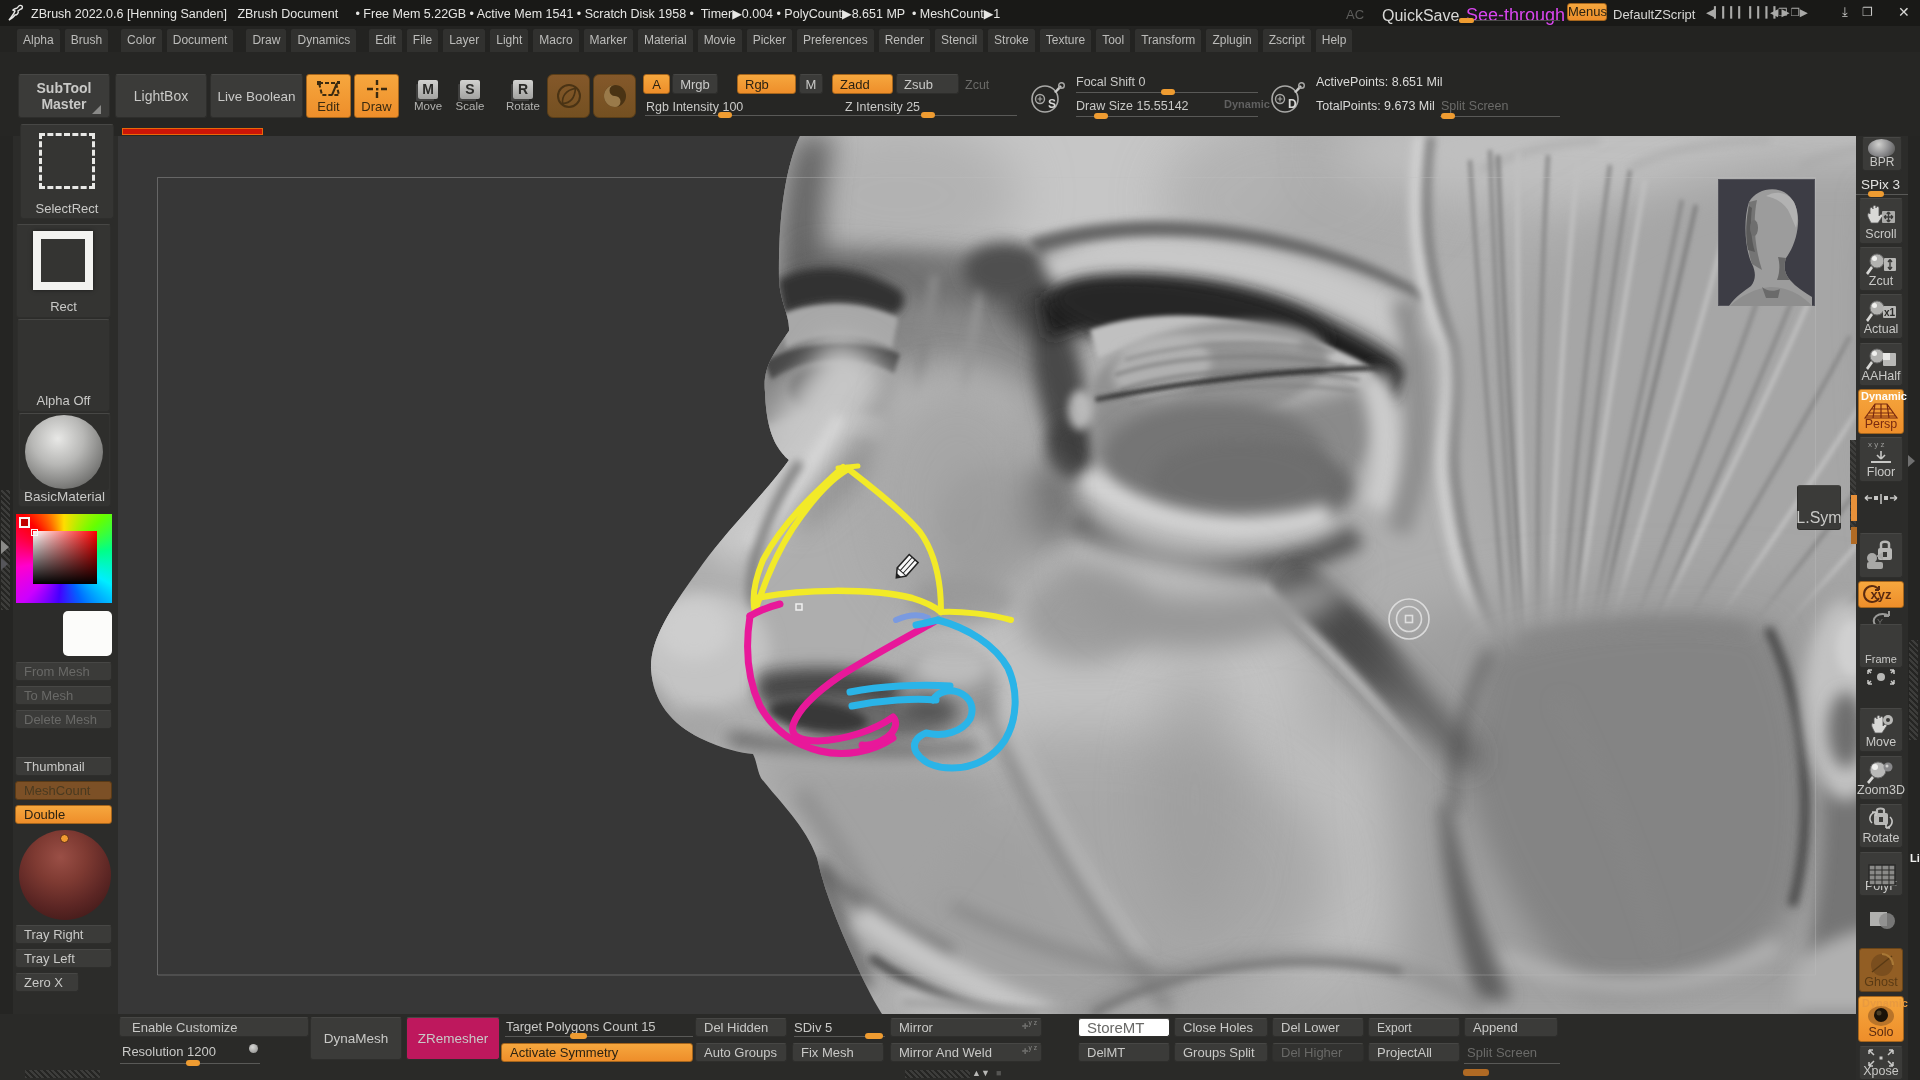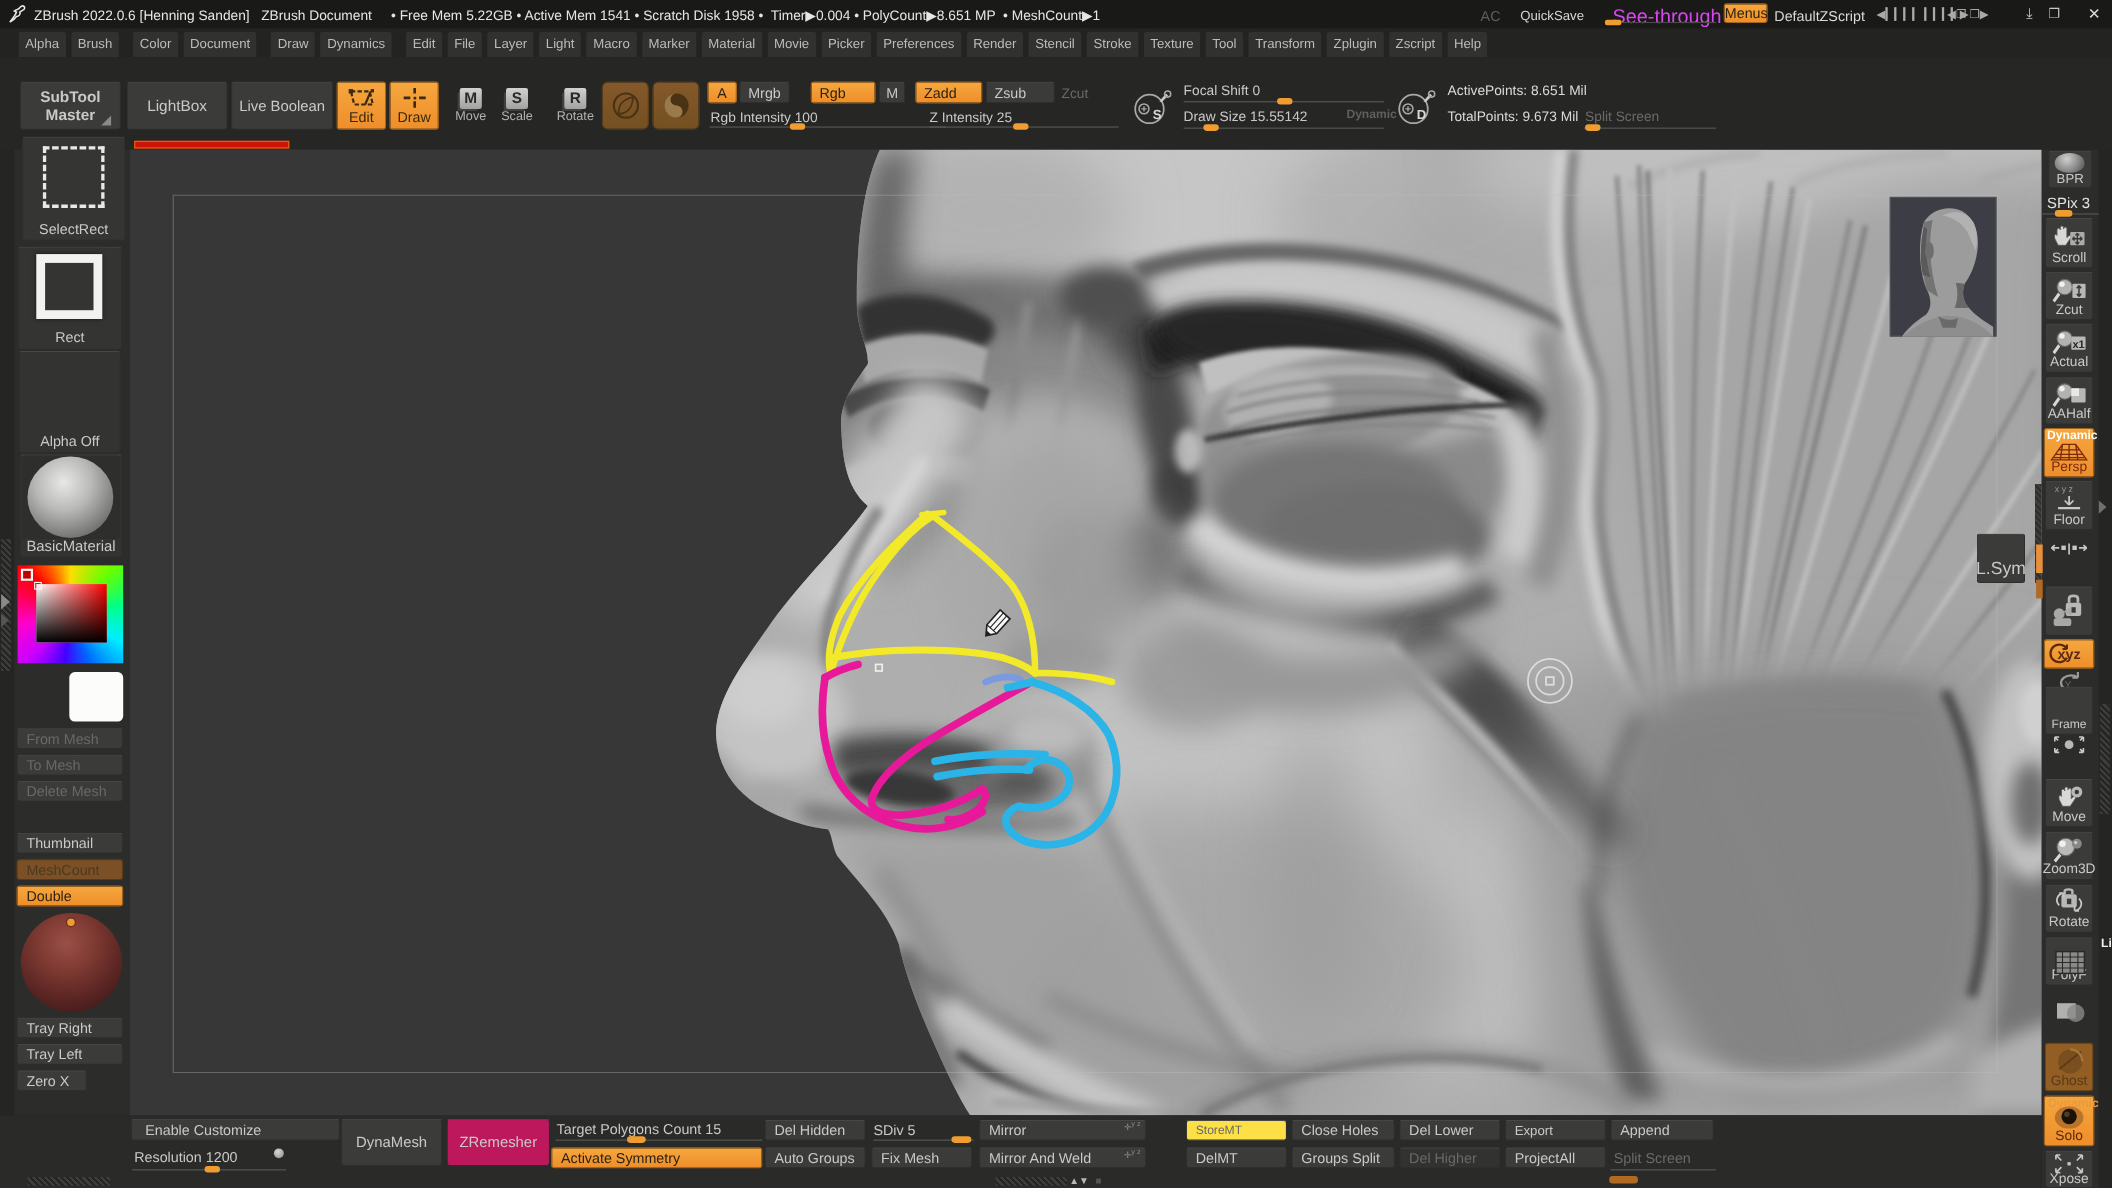--- a/index.html
+++ b/index.html
@@ -18,21 +18,21 @@
 </style></head>
 <body>
 
 <div class="abs" style="left:0;top:0;width:1920px;height:26px;background:#191917"></div>
 <div class="abs" style="left:6px;top:4px;width:20px;height:18px">
 <svg width="20" height="18" viewBox="0 0 20 18">
       <path d="M3 16 C6 12 8 10 9 7 L7 6 C9 4 11 5 12 3 C13 1 15 1 16 2 C17 3 16 5 15 5 L12 7 C13 9 11 11 9 11 C7 14 5 15 3 16 Z" fill="none" stroke="#e8e8e6" stroke-width="1.4"></path>
     </svg></div>
 <div class="lbl" style="left:31px;top:6px;font-size:12.5px;color:#e6e6e4">ZBrush 2022.0.6 [Henning Sanden]&nbsp;&nbsp;&nbsp;ZBrush Document&nbsp;&nbsp;&nbsp;&nbsp;&nbsp;• Free Mem 5.22GB • Active Mem 1541 • Scratch Disk 1958 •&nbsp; Timer▶0.004 • PolyCount▶8.651 MP &nbsp;• MeshCount▶1</div>
 <div class="lbl" style="left:1346px;top:7px;color:#5e5e5c;font-size:13px">AC</div>
-<div class="lbl" style="left:1382px;top:7px;font-size:12px;color:#d8d8d6">QuickSave</div>
+<div class="lbl" style="left:1382px;top:7px;font-size:16px;color:#d8d8d6">QuickSave</div>
 <div class="lbl" style="left:1466px;top:5px;font-size:18px;color:#d946ef">See-through&nbsp; 0</div>
 <div class="abs" style="left:1460px;top:20px;width:100px;height:1px;background:#4a4a48"></div>
 <div class="abs" style="left:1459px;top:18px;width:15px;height:5px;border-radius:2px;background:#ef9c31"></div>
 <div class="abs" style="left:1567px;top:3px;width:40px;height:18px;background:linear-gradient(#f6a73e,#ee8e2a);border:1px solid #a5651c;border-radius:3px;color:#2b2212;font-size:13px;text-align:center;line-height:16px">Menus</div>
 <div class="lbl" style="left:1613px;top:7px;font-size:13px;color:#d8d8d6">DefaultZScript</div>
 <div class="lbl" style="left:1706px;top:6px;font-size:10.5px;color:#aaaaa8">◀▎▎▎▎ ▎▎▎▎▶</div>
 <div class="lbl" style="left:1770px;top:6px;font-size:10.5px;color:#aaaaa8">◀❐ ❐▶</div>
 <div class="lbl" style="left:1842px;top:4px;font-size:13px;color:#c8c8c6">⤓</div>
 <div class="lbl" style="left:1862px;top:5px;font-size:12px;color:#c8c8c6">❐</div>
 <div class="lbl" style="left:1898px;top:4px;font-size:14px;color:#d8d8d6">✕</div>
@@ -582,21 +582,21 @@
 <div class="th" style="left:570px;top:1033px;width:17px"></div>
 <div class="btn or" style="left:501px;top:1043px;width:192px;height:19px;justify-content:flex-start;padding-left:8px;font-size:13px">Activate Symmetry</div>
 <div class="btn" style="left:695px;top:1018px;width:92px;height:19px;justify-content:flex-start;padding-left:8px;font-size:13px">Del Hidden</div>
 <div class="btn" style="left:695px;top:1043px;width:92px;height:19px;justify-content:flex-start;padding-left:8px;font-size:13px">Auto Groups</div>
 <div class="lbl" style="left:794px;top:1020px;font-size:13px">SDiv 5</div>
 <div class="trk" style="left:794px;top:1036px;width:91px"></div>
 <div class="th" style="left:865px;top:1033px;width:18px"></div>
 <div class="btn" style="left:792px;top:1043px;width:92px;height:19px;justify-content:flex-start;padding-left:8px;font-size:13px">Fix Mesh</div>
 <div class="btn" style="left:890px;top:1018px;width:152px;height:19px;justify-content:flex-start;padding-left:8px;font-size:13px">Mirror<span style="position:absolute;right:4px;top:0px;font-size:8px;color:#8a8a88">✛<sup>y z</sup></span></div>
 <div class="btn" style="left:890px;top:1043px;width:152px;height:19px;justify-content:flex-start;padding-left:8px;font-size:13px">Mirror And Weld<span style="position:absolute;right:4px;top:0px;font-size:8px;color:#8a8a88">✛<sup>y z</sup></span></div>
-<div class="btn dim" style="left:1078px;top:1018px;width:92px;height:19px;justify-content:flex-start;padding-left:8px;font-size:11px;background:#fde047">StoreMT</div>
+<div class="btn dim" style="left:1078px;top:1018px;width:92px;height:19px;justify-content:flex-start;padding-left:8px;font-size:15px;background:#ffffff">StoreMT</div>
 <div class="btn" style="left:1078px;top:1043px;width:92px;height:19px;justify-content:flex-start;padding-left:8px;font-size:13px">DelMT</div>
 <div class="btn" style="left:1174px;top:1018px;width:94px;height:19px;justify-content:flex-start;padding-left:8px;font-size:13px">Close Holes</div>
 <div class="btn" style="left:1174px;top:1043px;width:94px;height:19px;justify-content:flex-start;padding-left:8px;font-size:13px">Groups Split</div>
 <div class="btn" style="left:1272px;top:1018px;width:92px;height:19px;justify-content:flex-start;padding-left:8px;font-size:13px">Del Lower</div>
 <div class="btn dim" style="left:1272px;top:1043px;width:92px;height:19px;justify-content:flex-start;padding-left:8px;font-size:13px;background:#323230">Del Higher</div>
 <div class="btn" style="left:1368px;top:1018px;width:92px;height:19px;justify-content:flex-start;padding-left:8px;font-size:12px">Export</div>
 <div class="btn" style="left:1368px;top:1043px;width:92px;height:19px;justify-content:flex-start;padding-left:8px;font-size:13px">ProjectAll</div>
 <div class="btn" style="left:1464px;top:1018px;width:94px;height:19px;justify-content:flex-start;padding-left:8px;font-size:13px">Append</div>
 <div class="lbl dim" style="left:1467px;top:1045px;font-size:13px">Split Screen</div>
 <div class="trk" style="left:1464px;top:1063px;width:96px"></div>

